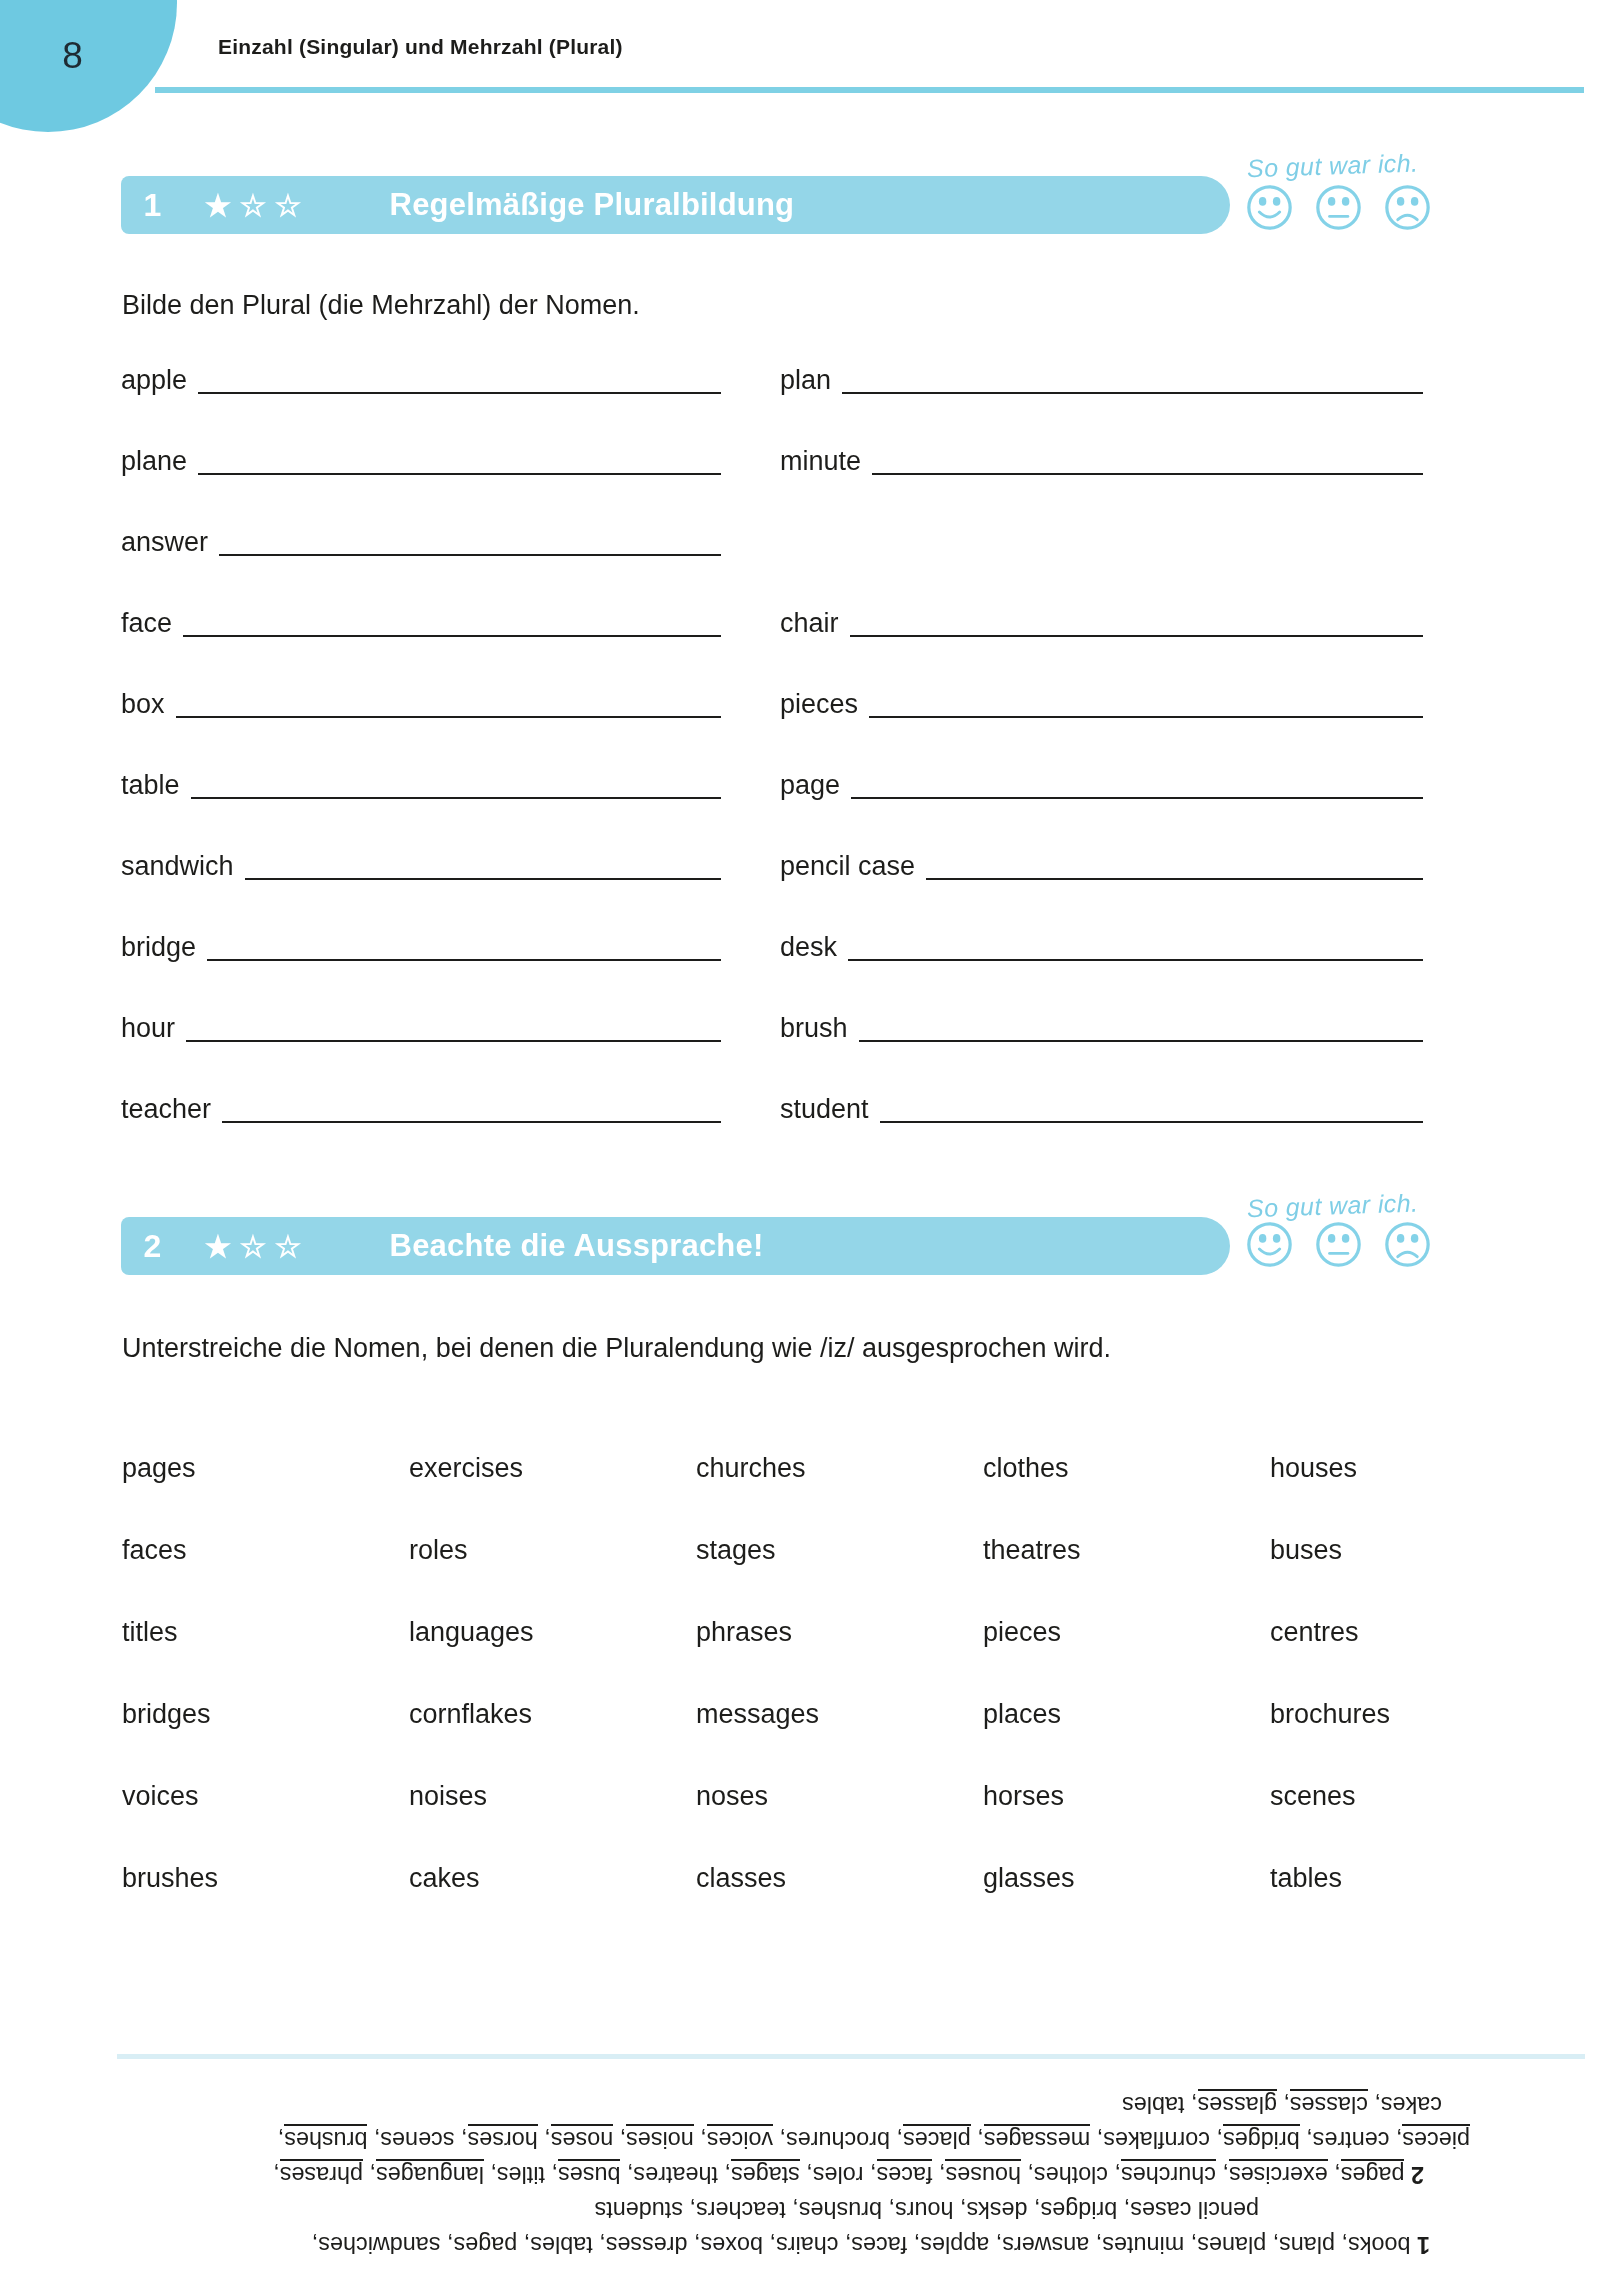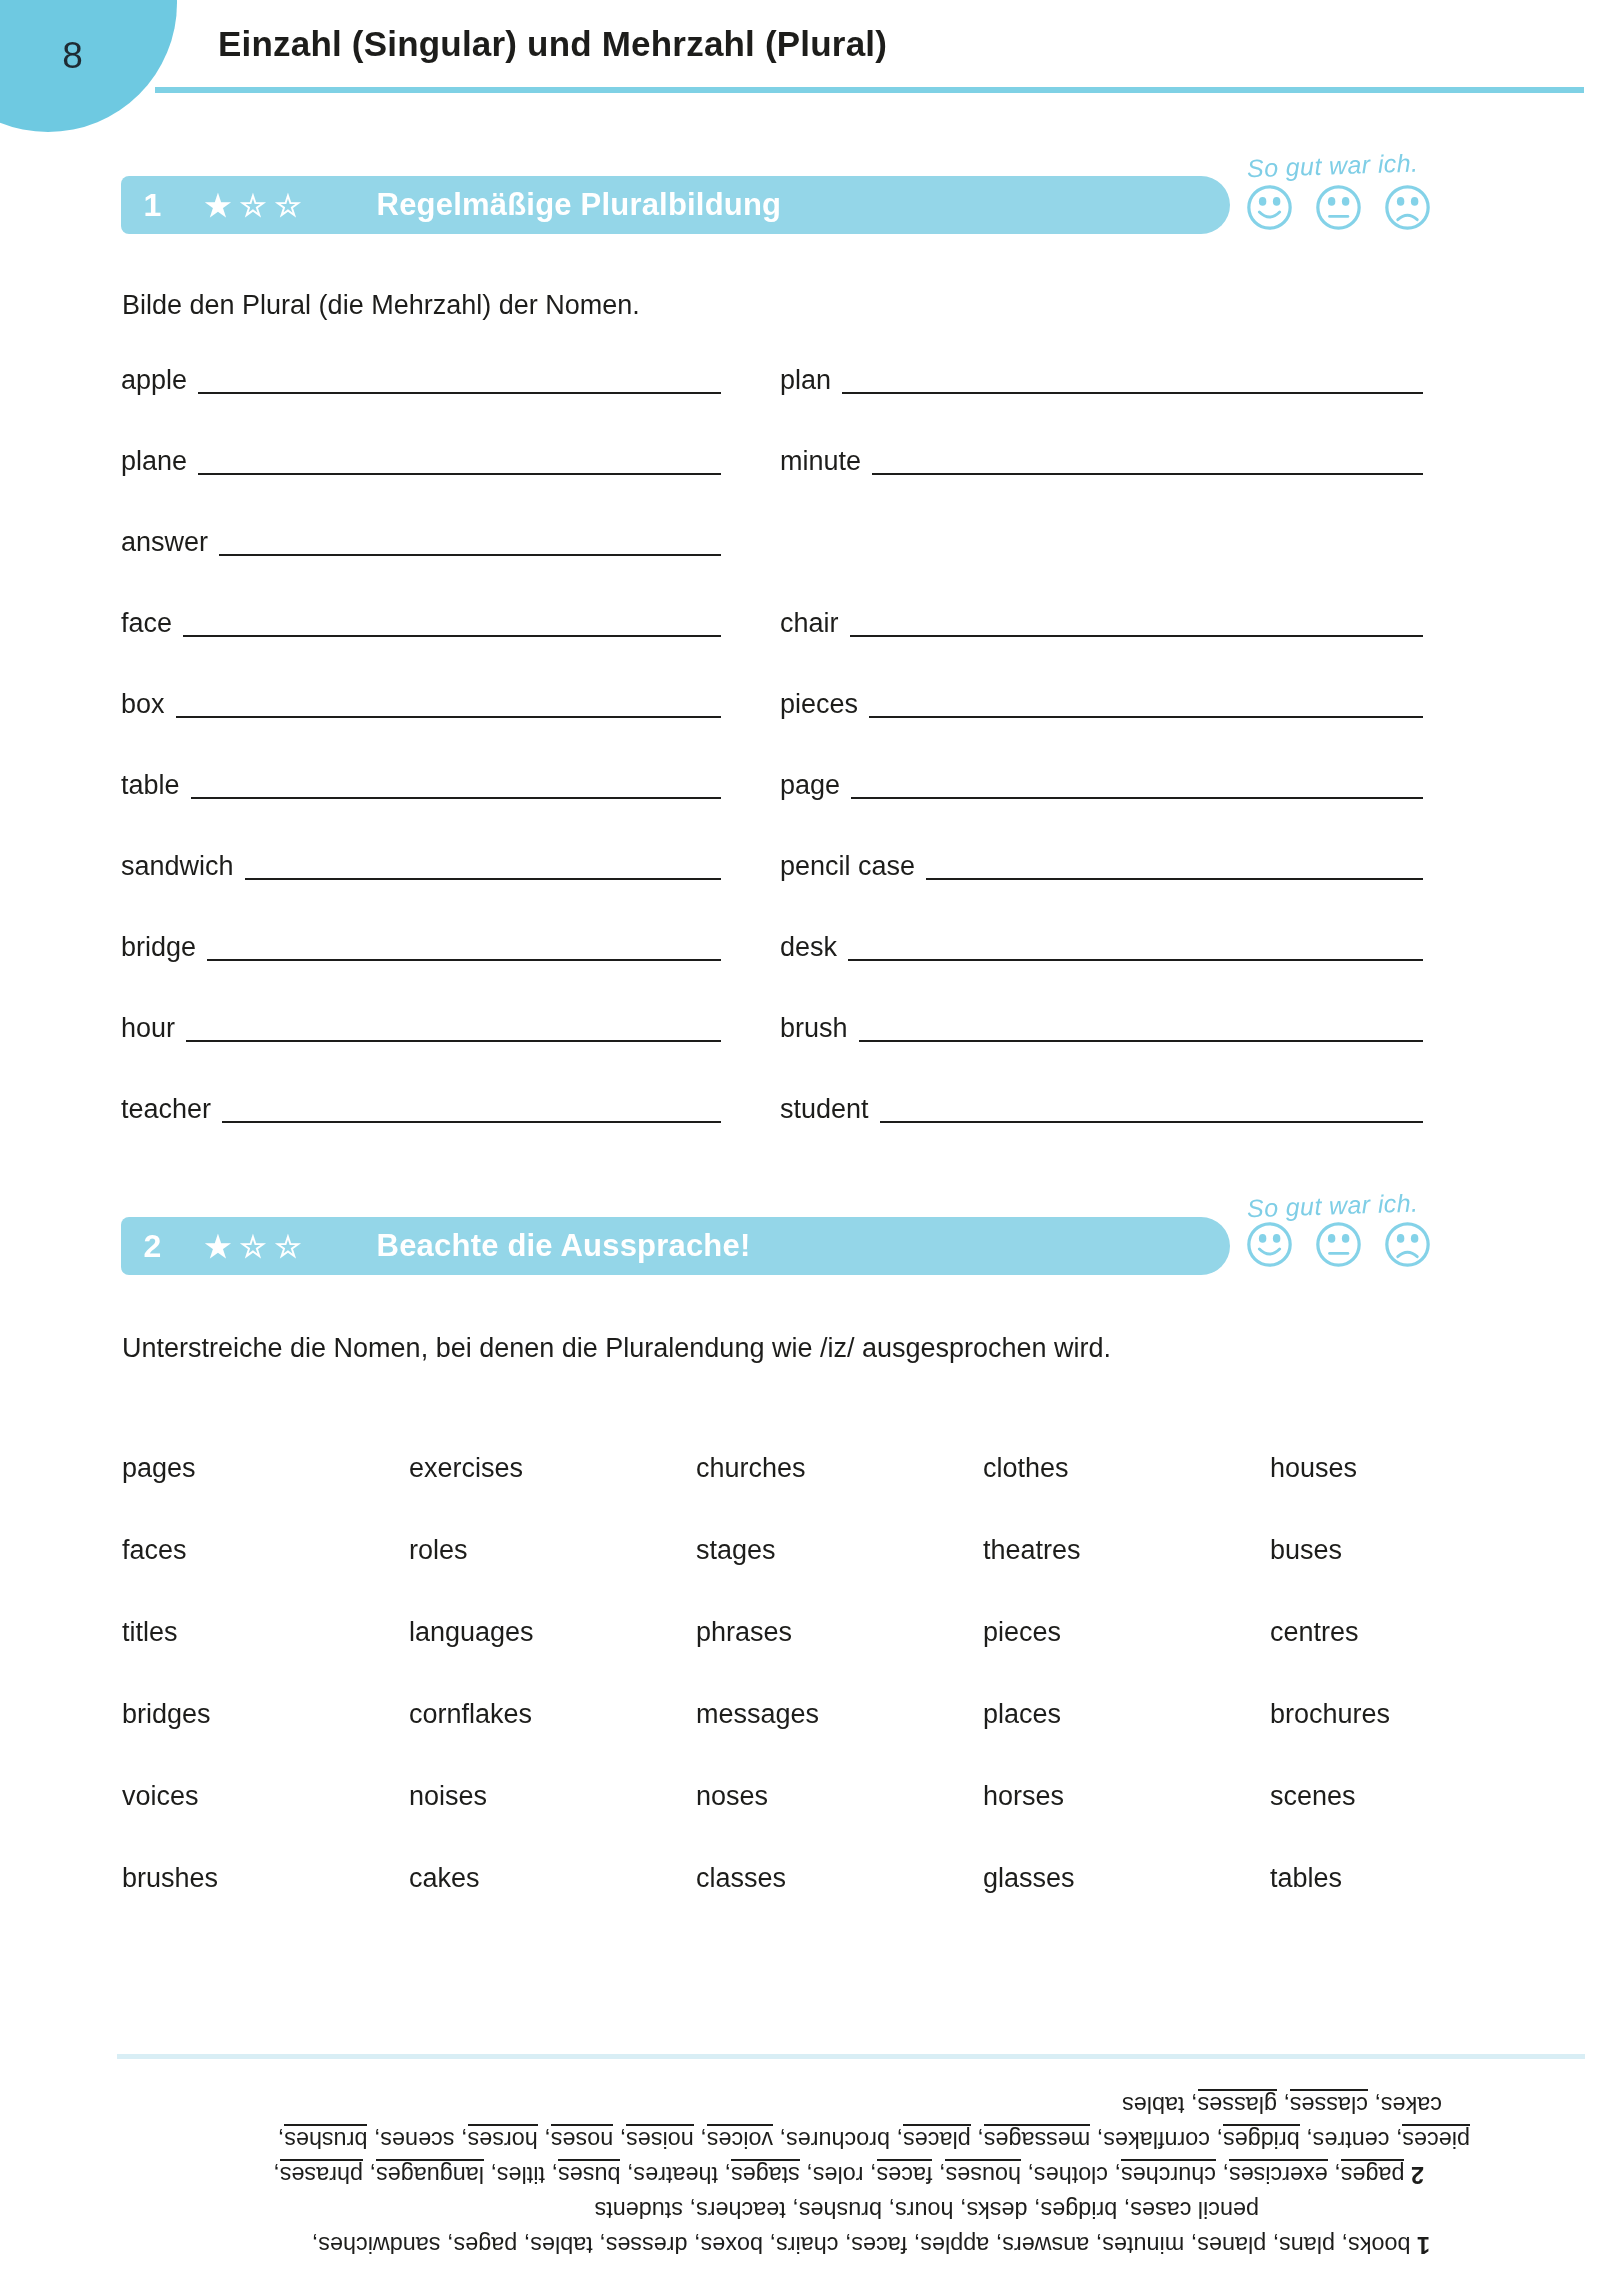--- a/index.html
+++ b/index.html
@@ -5,29 +5,29 @@
   html,body{margin:0;padding:0}
   body{
     width:1618px;height:2284px;position:relative;background:#ffffff;overflow:hidden;
     font-family:"Liberation Sans", sans-serif;color:#1d1d1b;
   }
   
   .pagenum-circle{position:absolute;left:-81px;top:-126px;width:258px;height:258px;
     border-radius:50%;background:#6ec9e1}
   .pagenum{position:absolute;left:55px;top:35px;width:35px;text-align:center;
     font-size:37px;color:#1e2b33}
-  .page-title{position:absolute;left:218px;top:24px;font-size:35px;font-weight:bold;letter-spacing:0.2px}
+  .page-title{position:absolute;left:218px;top:35px;font-size:21px;font-weight:bold;letter-spacing:0.2px}
   .header-rule{position:absolute;left:155px;top:87px;width:1429px;height:5.6px;background:#7fd1e5}
 
   
   .banner{position:absolute;left:121px;width:1109px;height:58px;background:#94d6e8;
     border-radius:8px 29px 29px 8px;display:flex;align-items:center;color:#ffffff;font-weight:bold}
   .banner .num{font-size:32px;margin-left:22.6px;width:61px}
   .banner .stars{font-size:30px;letter-spacing:8px;width:143px}
-  .banner .btitle{font-size:31px;margin-left:29px;letter-spacing:0.2px}
+  .banner .btitle{font-size:31px;margin-left:42px;letter-spacing:0.2px}
   #banner1{top:176px}
   #banner2{top:1217px}
 
   
   .selfcheck{position:absolute;left:1247px;width:193px;font-size:25px;font-style:italic;
     color:#7fcee6;letter-spacing:0.4px;transform:rotate(-2deg)}
   #check1{top:151px}
   #check2{top:1191px}
   .smileys{position:absolute;left:1246px;display:flex;gap:22px}
   #smileys1{top:184px}

